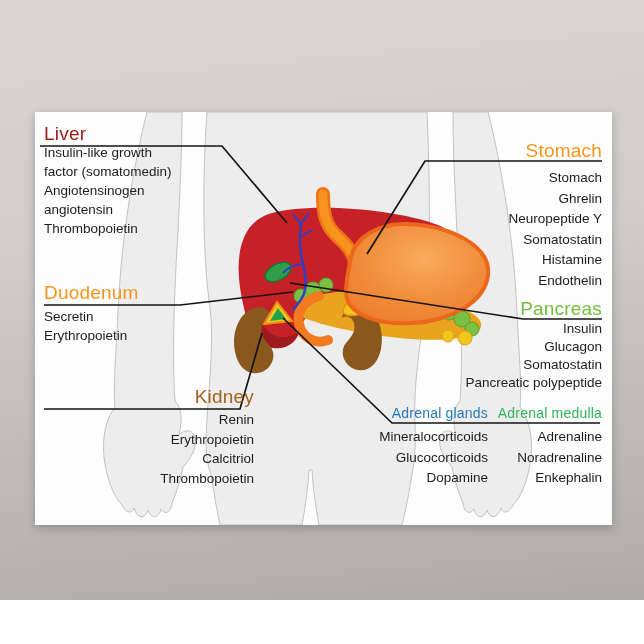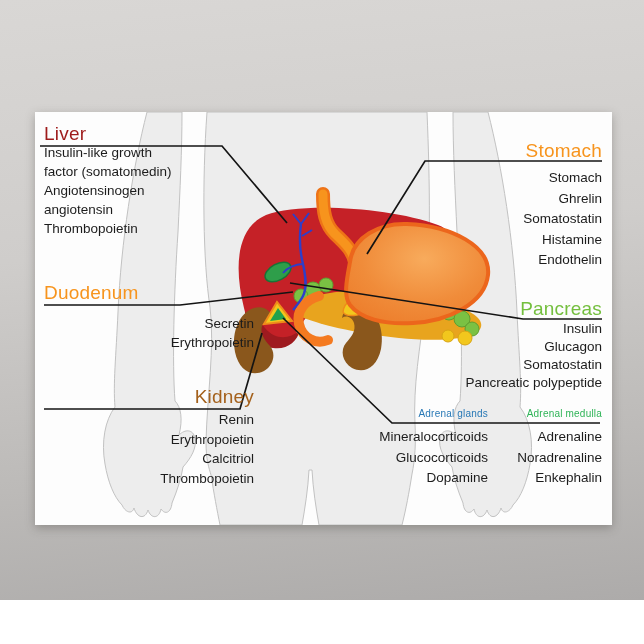--- a/index.html
+++ b/index.html
@@ -26,32 +26,32 @@
   .t-liver{color:#9e1b1b;}
   .t-orange{color:#f7941d;}
   .t-kidney{color:#a4611c;}
   .t-pancreas{color:#74bf3e;}
   .t-adrenal-g{color:#2878b5;}
   .t-adrenal-m{color:#2fb457;}
   
   #sec-liver{left:9px;top:11px;width:210px;}
   #sec-liver .lines{margin-top:0px;}
   #sec-duodenum{left:9px;top:170px;width:210px;}
-  #sec-duodenum .lines{margin-top:12px;text-align:right;}
+  #sec-duodenum .lines{margin-top:5px;}
   #sec-kidney{left:9px;top:274px;width:210px;text-align:right;}
   #sec-kidney .lines{margin-top:4px;}
   #sec-kidney .line{line-height:18.5px;}
   #sec-stomach{right:10px;top:28px;width:220px;}
   #sec-stomach .lines{margin-top:8px;}
   #sec-stomach .line{line-height:18.5px;margin-bottom:2px;}
   #sec-pancreas{right:10px;top:186px;width:230px;}
   #sec-pancreas .lines{margin-top:1px;}
   #sec-pancreas .line{line-height:17px;}
   .adrenal-col{top:293px;}
-  .adrenal-col h2{font-size:10px;line-height:17px;font-weight:400;}
+  .adrenal-col h2{font-size:14px;line-height:17px;font-weight:400;}
   .adrenal-col .lines{margin-top:6px;}
   .adrenal-col .line{line-height:18.5px;margin-bottom:2px;}
   #sec-adrenal-glands{right:124px;width:150px;}
   #sec-adrenal-medulla{right:10px;width:140px;}
 </style>
 </head>
 <body>
 
 <div class="scene">
   <div class="poster">
@@ -147,20 +147,21 @@
           <div class="line">Calcitriol</div>
           <div class="line">Thrombopoietin</div>
         </div>
     </div>
 
     <div class="sec right-col" id="sec-stomach">
       <h2 class="t-orange">Stomach</h2>
       <div class="lines">
           <div class="line">Stomach</div>
           <div class="line">Ghrelin</div>
+          <div class="line">Neuropeptide Y</div>
           <div class="line">Somatostatin</div>
           <div class="line">Histamine</div>
           <div class="line">Endothelin</div>
         </div>
     </div>
 
     <div class="sec right-col" id="sec-pancreas">
       <h2 class="t-pancreas">Pancreas</h2>
       <div class="lines">
           <div class="line">Insulin</div>

